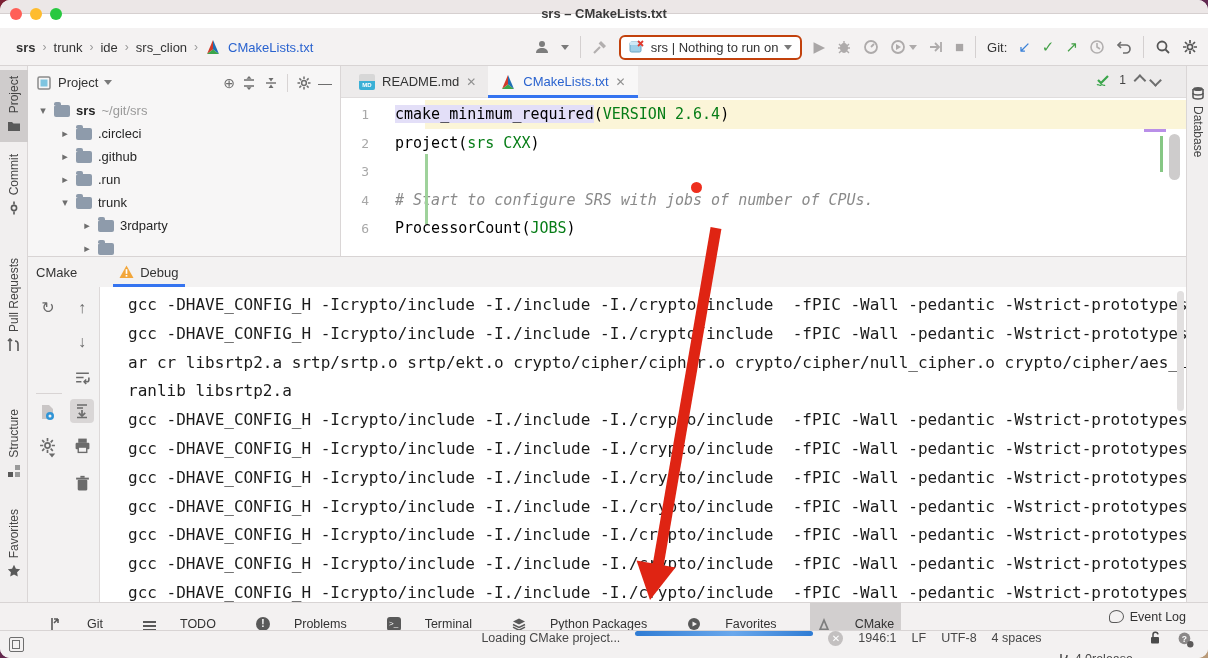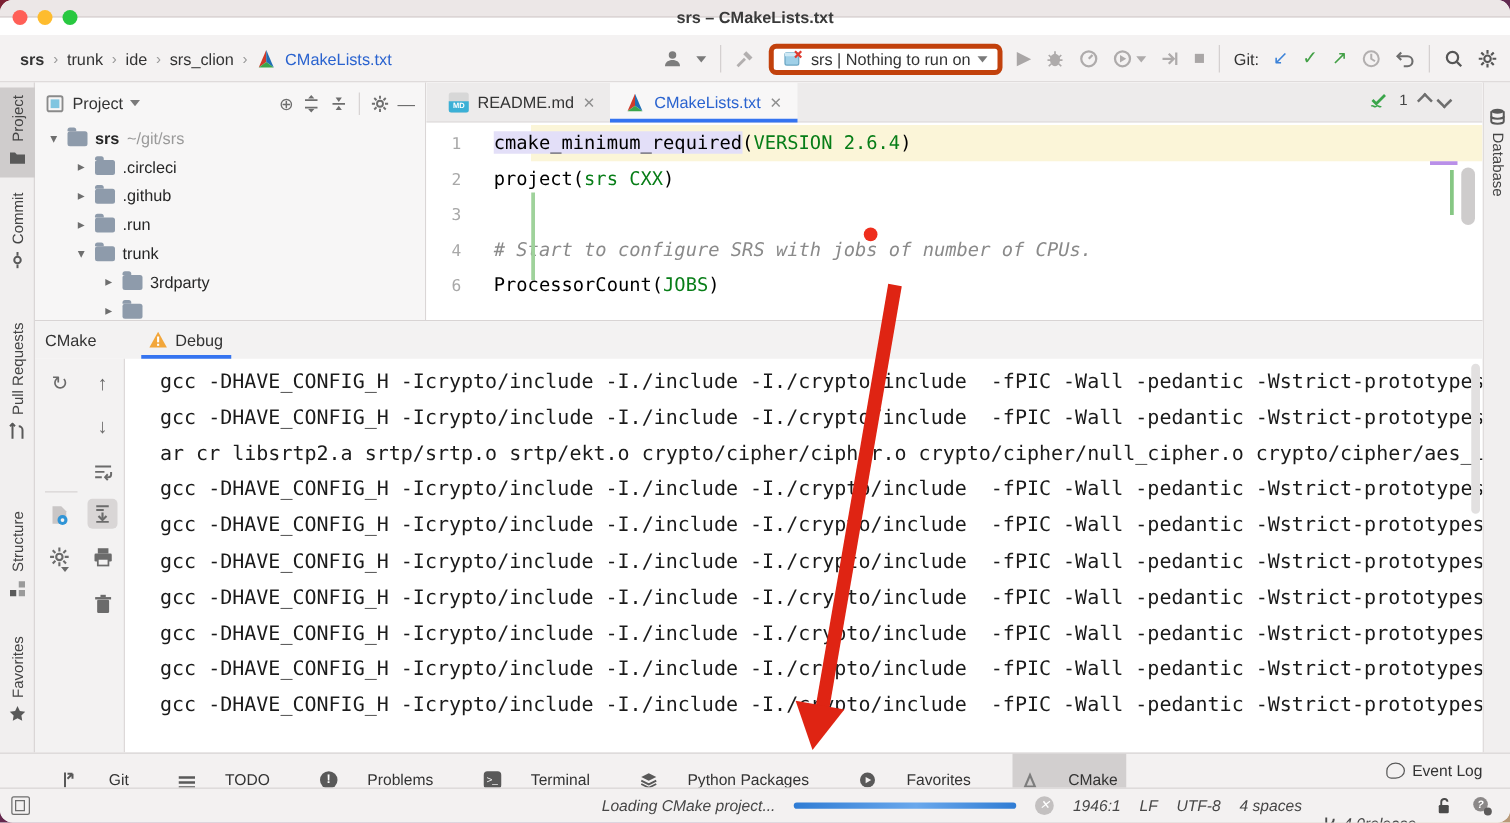--- a/index.html
+++ b/index.html
@@ -18,21 +18,21 @@
   
   .toolbar { position:absolute; left:0; top:28px; right:0; height:38px; background:#f4f2f2; border-bottom:1px solid #d8d4d4; }
   .crumbs { position:absolute; left:16px; top:0; height:38px; display:flex; align-items:center; gap:7px; font-size:13px; color:#333; }
   .crumb-sep { color:#9a9a9a; font-size:12px; }
   .crumb-first { font-weight:bold; }
   .crumb-last { color:#2a63cf; }
   .tb-right { position:absolute; right:10px; top:0; height:38px; display:flex; align-items:center; gap:11px; }
   .tb-sep { width:1px; height:22px; background:#d4d0d0; }
   .icon16 { width:16px; height:16px; display:inline-block; }
   .caret-down { width:0; height:0; border-left:4px solid transparent; border-right:4px solid transparent; border-top:5px solid #7a7a7a; display:inline-block; }
-  .run-combo { display:flex; align-items:center; gap:6px; background:#fff; border:4px solid #c2410c; border-radius:6px; height:25px; padding:0 8px; font-size:13px; color:#333; }
+  .run-combo { display:flex; align-items:center; gap:6px; background:#fff; border:2px solid #c2410c; border-radius:6px; height:25px; padding:0 8px; font-size:13px; color:#333; }
   .glyph { font-size:15px; line-height:16px; }
   .gray { color:#a9a6a6; }
   .blue { color:#3b82d8; } .green { color:#43a047; }
   .gitlabel { font-size:13px; color:#333; }
 
   
   .stripe-left { position:absolute; left:0; top:66px; width:28px; height:536px; background:#f1efef; border-right:1px solid #dad6d6; }
   .stripe-right { position:absolute; right:0; top:66px; width:22px; height:536px; background:#f1efef; border-left:1px solid #dad6d6; }
   .stripe-btn { position:absolute; left:0; width:28px; display:flex; flex-direction:column; align-items:center; gap:6px; padding:6px 0; font-size:12px; color:#444; }
   .stripe-btn.active { background:#cfcccc; }
@@ -102,21 +102,21 @@
   .dark-badge { width:14px; height:14px; border-radius:50%; background:#595959; color:#fff; font-size:10px; font-weight:bold; text-align:center; line-height:14px; }
   .term-badge { width:14px; height:14px; border-radius:3px; background:#595959; color:#fff; font-size:8px; text-align:center; line-height:14px; }
   .bars { display:inline-flex; flex-direction:column; gap:2px; }
   .bars i { width:13px; height:2px; background:#595959; }
   .bubble { width:15px; height:13px; border:1.7px solid #595959; border-radius:50% 50% 50% 4px; }
 
   
   .statusbar { position:absolute; left:0; right:0; top:630px; height:28px; background:#f3f1f1; border-top:1px solid #d8d4d4; font-size:12.5px; color:#474747; }
   .sb-left { position:absolute; left:9px; top:6px; width:15px; height:15px; border:1.6px solid #6e6e6e; border-radius:2px; }
   .sb-left::before { content:""; position:absolute; left:2px; top:2px; width:6px; height:7px; border:1.4px solid #6e6e6e; }
-  .sb-right { position:absolute; right:14px; top:0; height:27px; display:flex; align-items:center; gap:15px;font-style:italic; }
+  .sb-right { position:absolute; right:14px; top:0; height:27px; display:flex; gap:15px; }
   .progress { width:178px; height:5px; border-radius:3px; background:linear-gradient(to right,#2f7cd4,#6aa8ec 55%,#2f7cd4); }
   .pcancel { width:15px; height:15px; border-radius:50%; background:#c3c0c0; color:#fff; font-size:10px; line-height:15px; text-align:center; }
   .branch-wrap { display:flex; align-items:center; gap:4px;margin-top:28px; }
 
   
   .arrow-svg { position:absolute; inset:0; z-index:40; pointer-events:none; }
   .red-dot { position:absolute; left:691px; top:182px; width:11px; height:11px; border-radius:50%; background:#ee2e1d; z-index:60; }
   .tooltip { position:absolute; left:711px; top:181px; width:473px; height:106px; background:rgba(56,56,56,0.85); border-radius:8px; z-index:50; padding:5px 14px; color:#fff; font-size:23px; line-height:32px; font-weight:500; }
   .tooltip::before { content:""; position:absolute; left:-9px; top:2px; width:0; height:0; border-top:9px solid transparent; border-bottom:5px solid transparent; border-right:12px solid rgba(56,56,56,0.88); }
   .tt-dash { position:absolute; right:40px; bottom:14px; width:16px; height:3px; background:#bdbdbd; }
@@ -430,20 +430,21 @@
             <rect x="3.5" y="4.5" width="9" height="10" rx="1" fill="#6b6b6b"></rect>
             <rect x="2" y="2.5" width="12" height="1.8" fill="#6b6b6b"></rect>
             <rect x="6" y="0.8" width="4" height="1.8" fill="#6b6b6b"></rect>
           </svg>
       </span>
     </div>
     <div class="console" id="console">
         <div>gcc -DHAVE_CONFIG_H -Icrypto/include -I./include -I./crypto/include  -fPIC -Wall -pedantic -Wstrict-prototypes -</div>
         <div>gcc -DHAVE_CONFIG_H -Icrypto/include -I./include -I./crypto/include  -fPIC -Wall -pedantic -Wstrict-prototypes -</div>
         <div>ar cr libsrtp2.a srtp/srtp.o srtp/ekt.o crypto/cipher/cipher.o crypto/cipher/null_cipher.o crypto/cipher/aes_icm</div>
+        <div>ranlib libsrtp2.a</div>
         <div>gcc -DHAVE_CONFIG_H -Icrypto/include -I./include -I./crypto/include  -fPIC -Wall -pedantic -Wstrict-prototypes -</div>
         <div>gcc -DHAVE_CONFIG_H -Icrypto/include -I./include -I./crypto/include  -fPIC -Wall -pedantic -Wstrict-prototypes -</div>
         <div>gcc -DHAVE_CONFIG_H -Icrypto/include -I./include -I./crypto/include  -fPIC -Wall -pedantic -Wstrict-prototypes -</div>
         <div>gcc -DHAVE_CONFIG_H -Icrypto/include -I./include -I./crypto/include  -fPIC -Wall -pedantic -Wstrict-prototypes -</div>
         <div>gcc -DHAVE_CONFIG_H -Icrypto/include -I./include -I./crypto/include  -fPIC -Wall -pedantic -Wstrict-prototypes -</div>
         <div>gcc -DHAVE_CONFIG_H -Icrypto/include -I./include -I./crypto/include  -fPIC -Wall -pedantic -Wstrict-prototypes -</div>
         <div>gcc -DHAVE_CONFIG_H -Icrypto/include -I./include -I./crypto/include  -fPIC -Wall -pedantic -Wstrict-prototypes -</div>
       </div>
     <div class="console-scroll"></div>
   </div>

